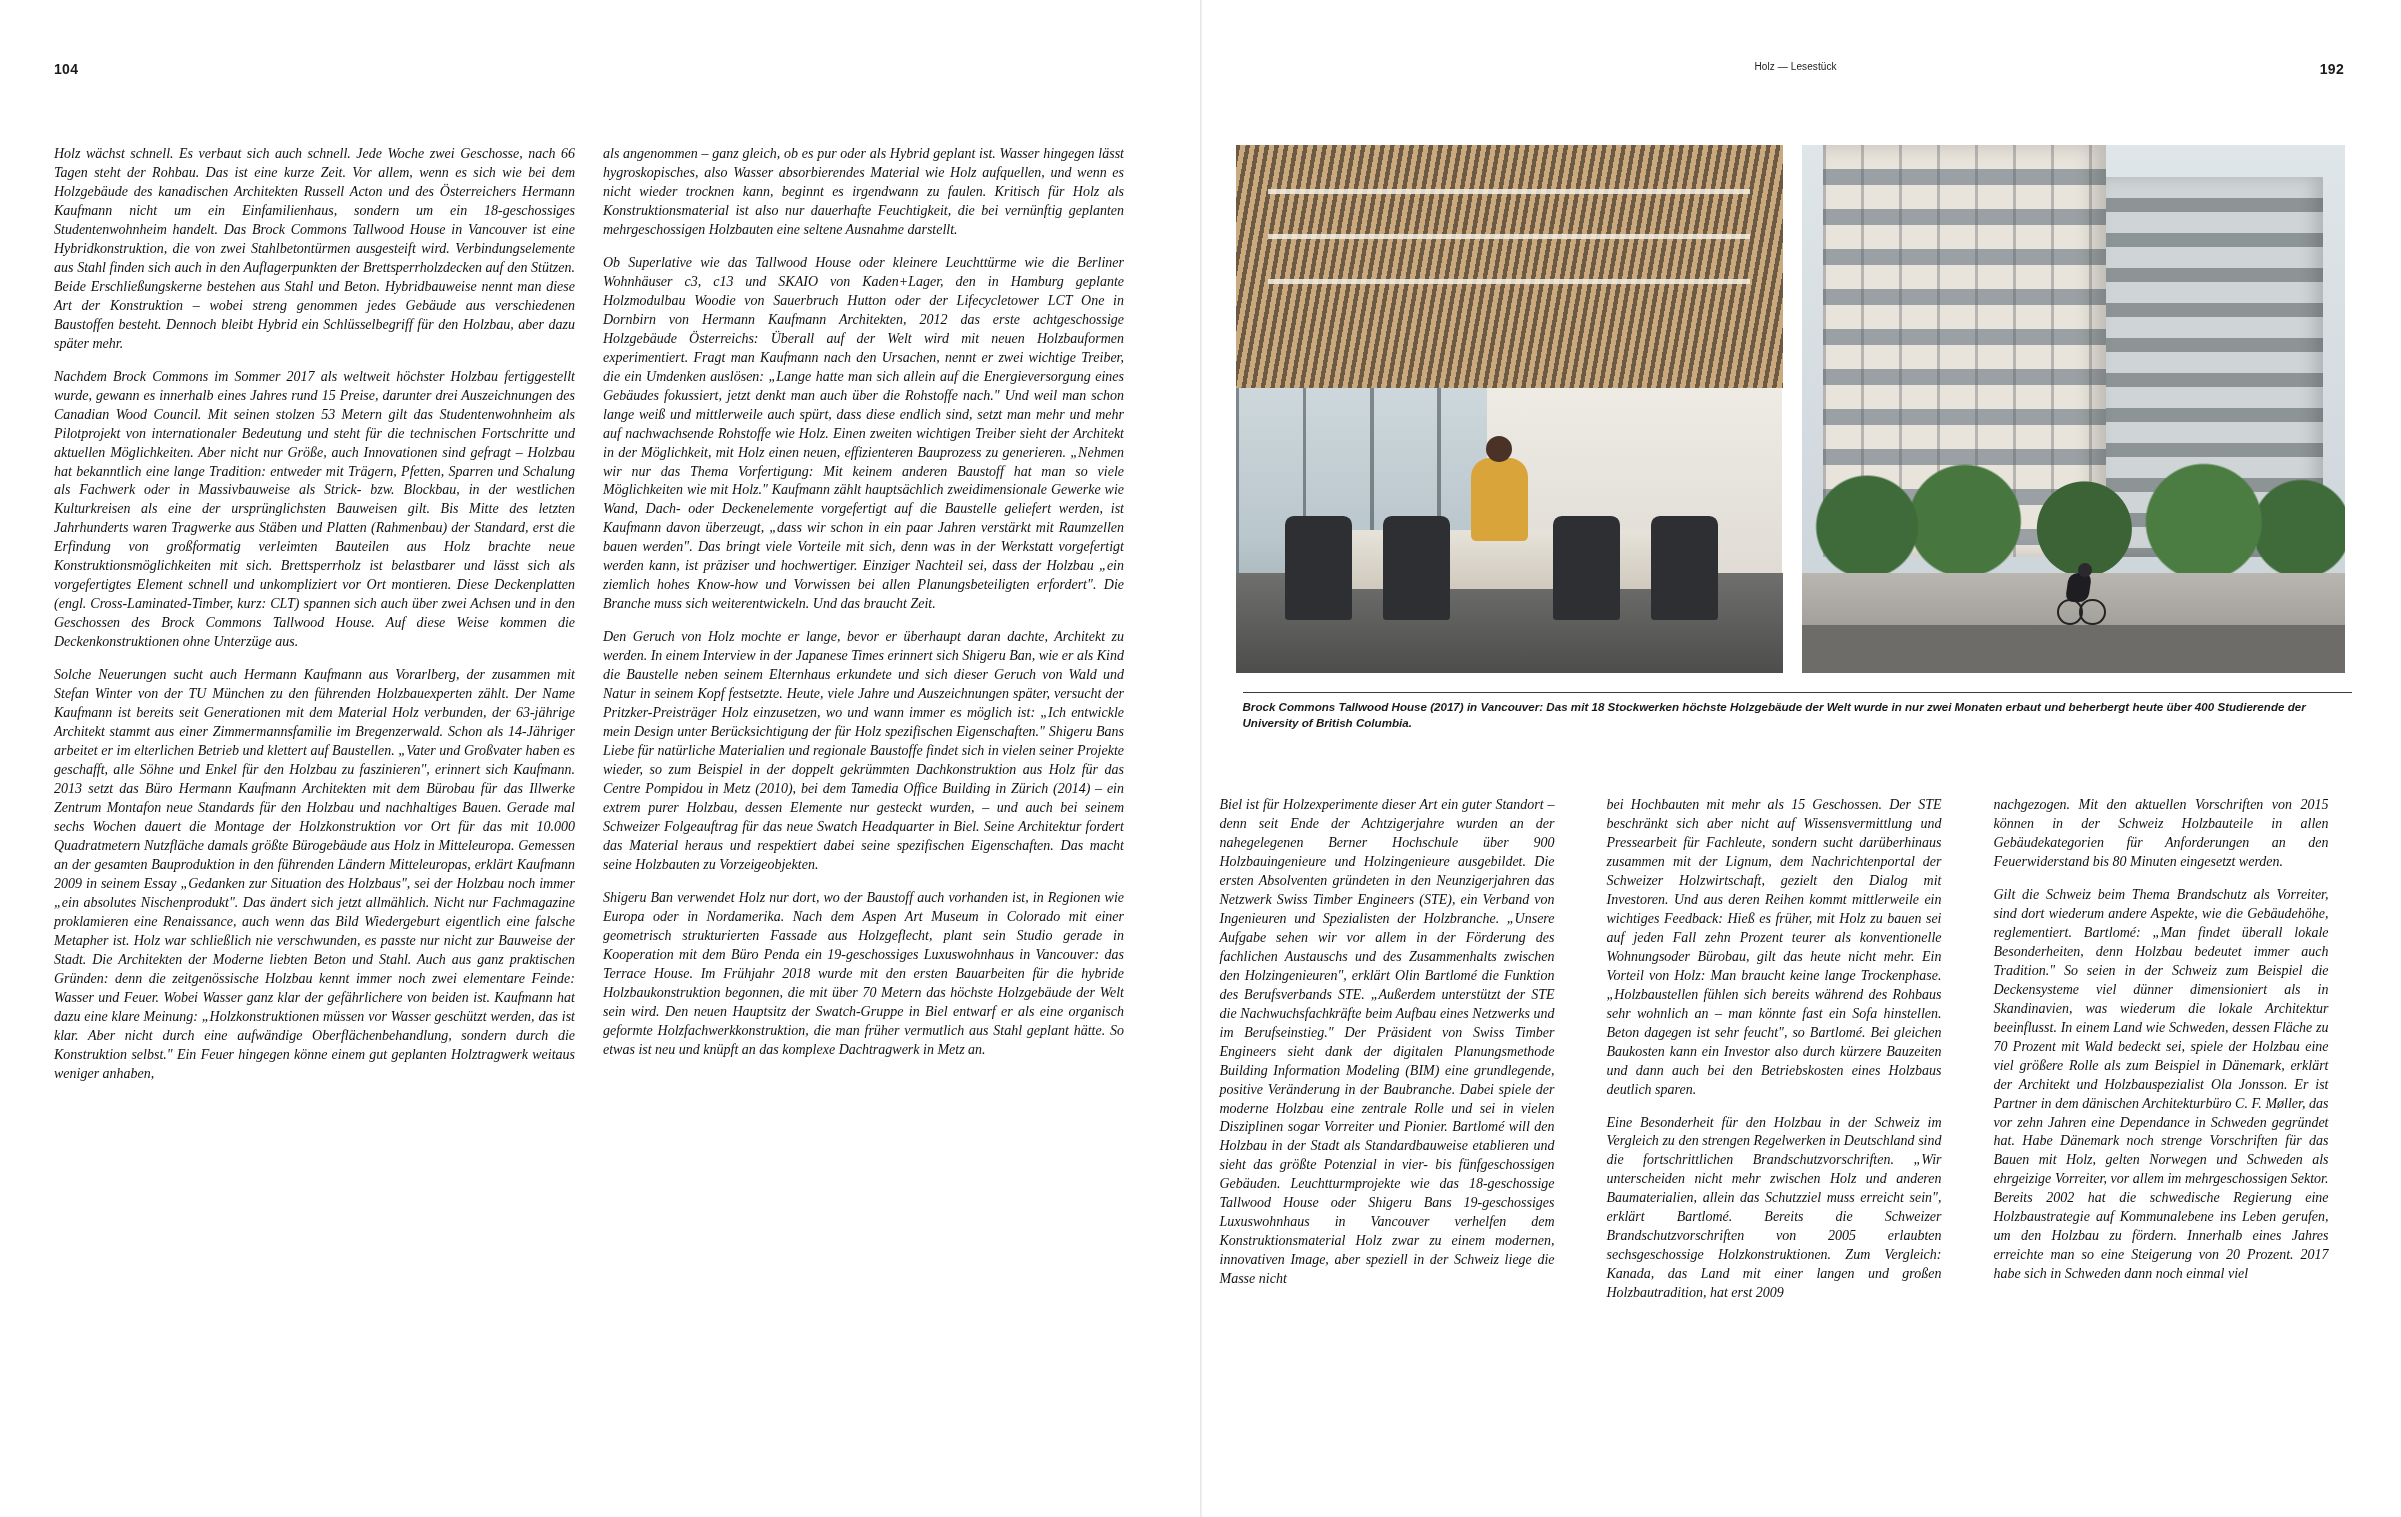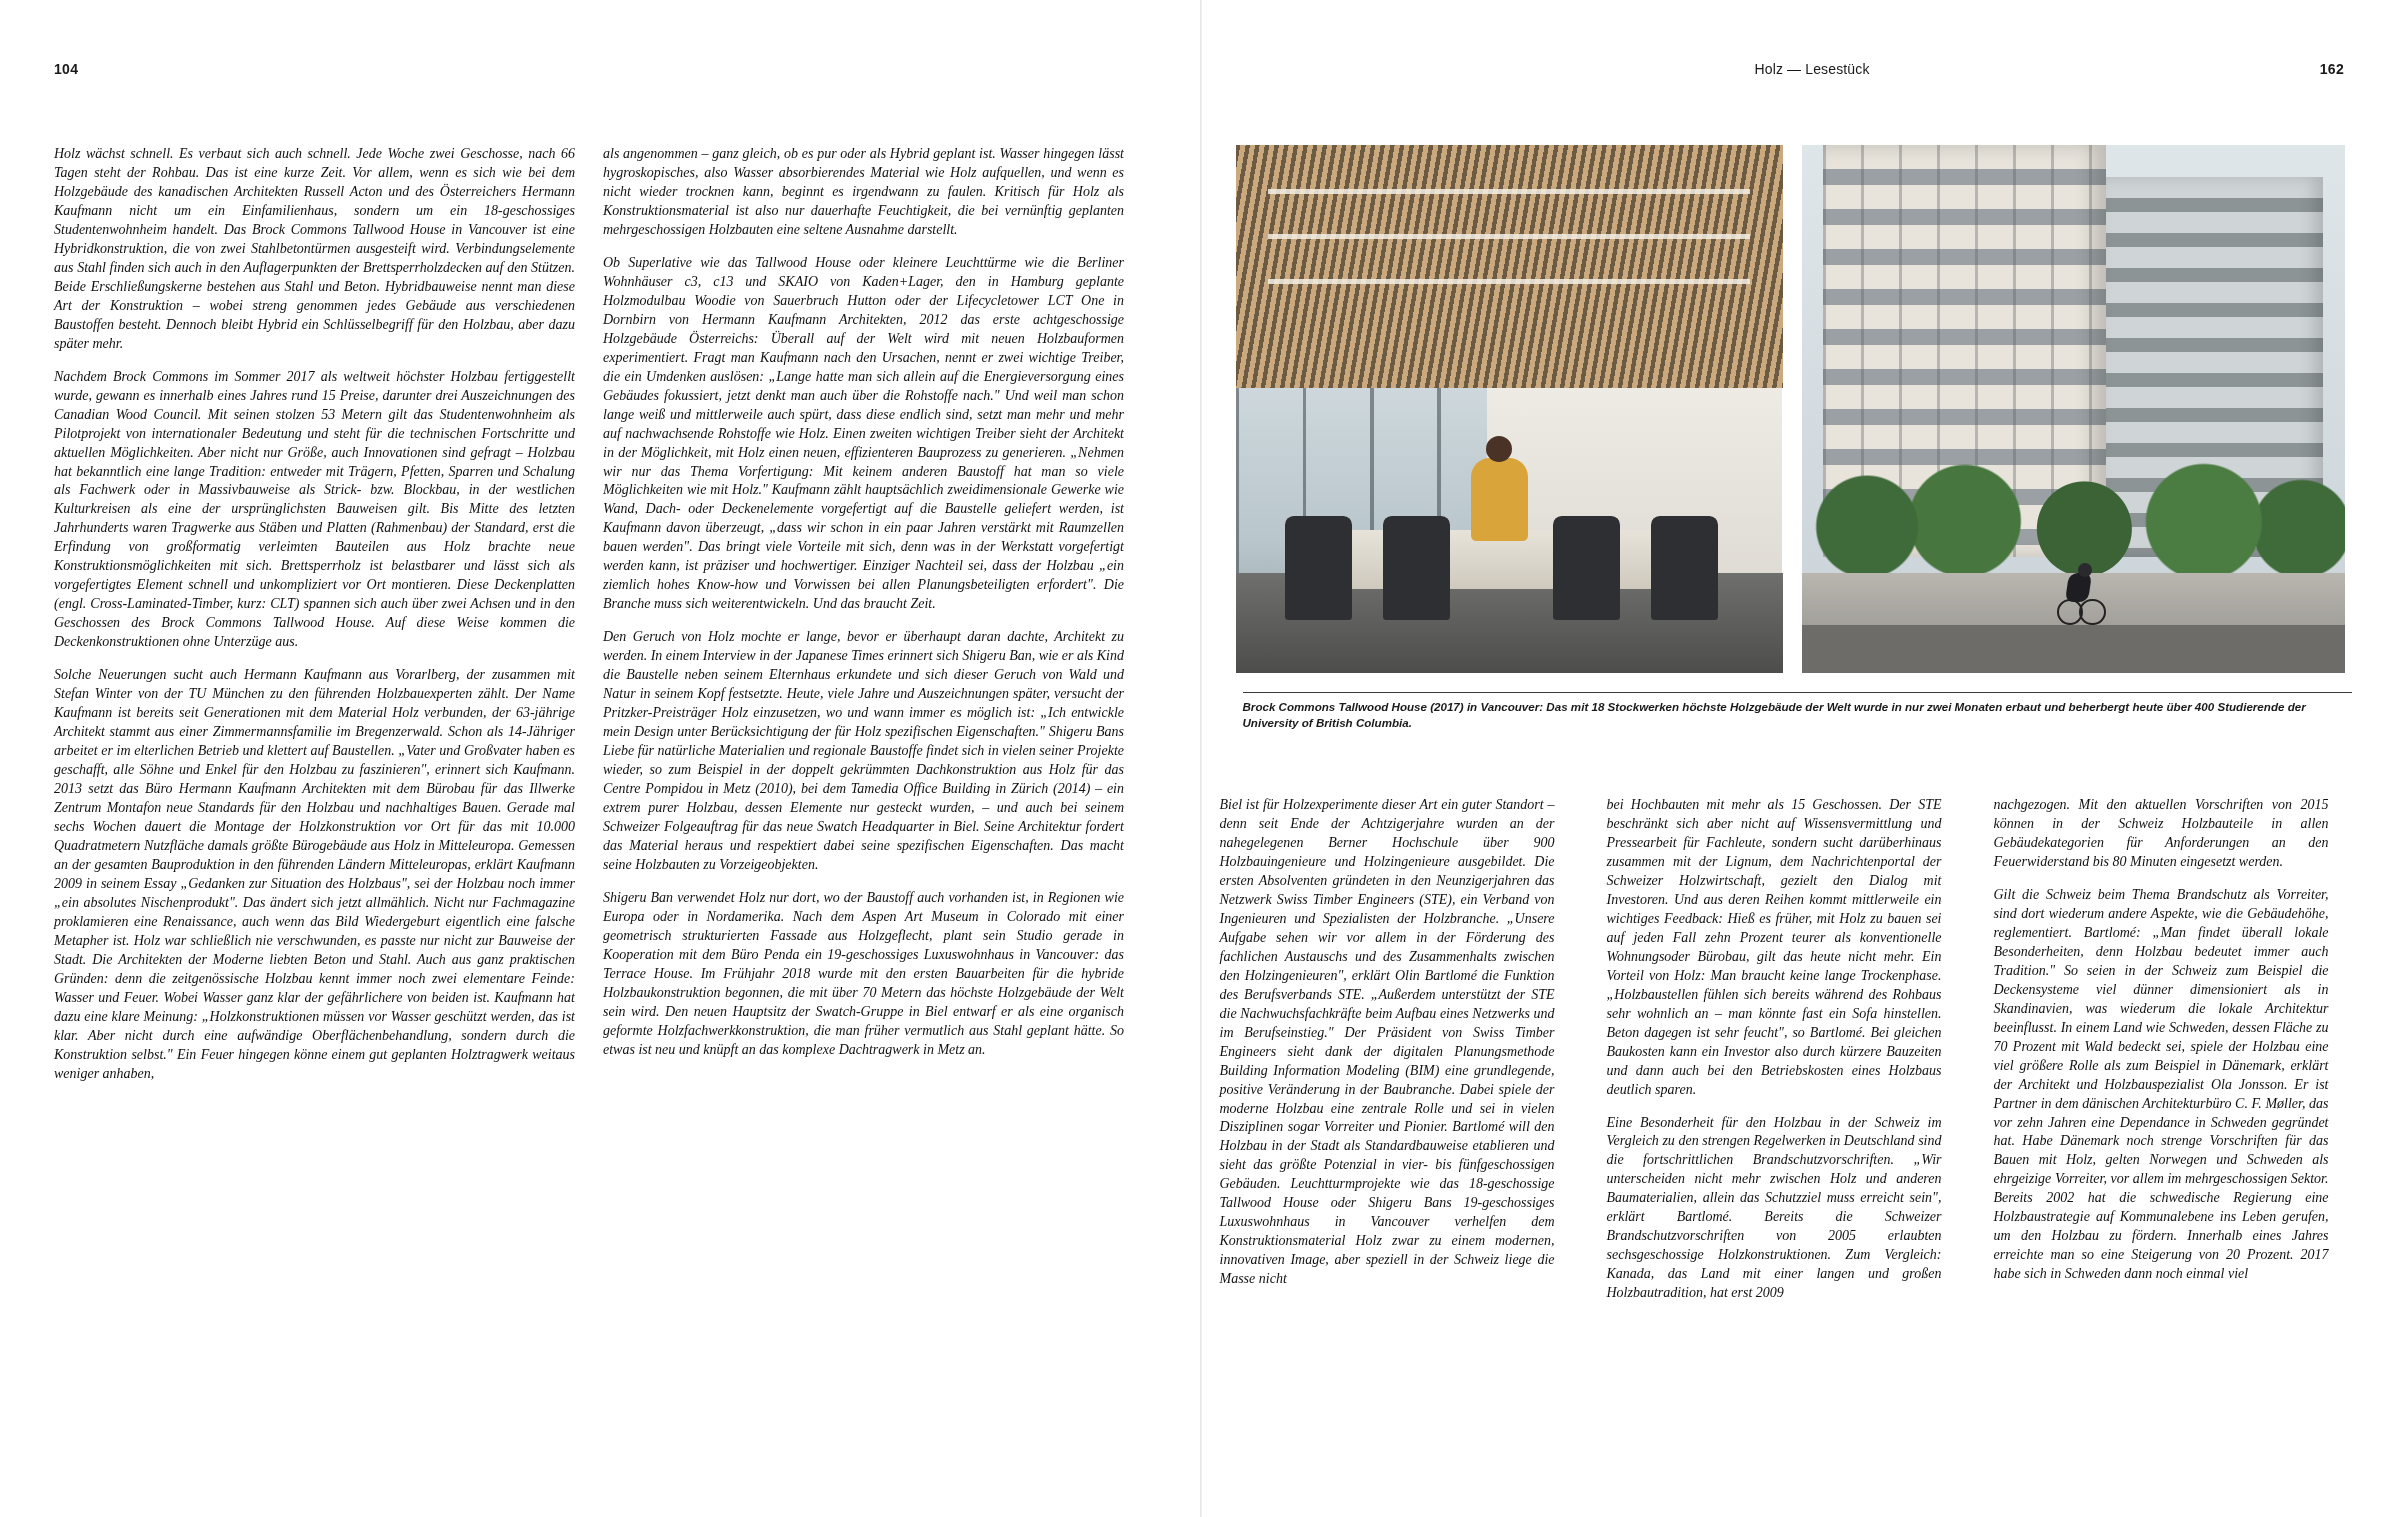--- a/index.html
+++ b/index.html
@@ -40,21 +40,21 @@
     letter-spacing: 0.02em;
     color: #1a1a1a;
   }
   .folio-left  { left: 54px; }
   .folio-right { right: 57px; }
   .runhead {
     position: absolute;
     top: 61px;
     left: 554px;
     font-family: "Liberation Sans", sans-serif;
-    font-size: 14px;
+    font-size: 10px;
     color: #1a1a1a;
     letter-spacing: 0.01em;
   }
 
   
   .colwrap {
     position: absolute;
     display: flex;
   }
   .col {
@@ -257,21 +257,21 @@
       </div>
 
     </div>
   </div>
 
   <div class="gutter-shadow"></div>
 
   <div class="page page-right">
 
     <div class="runhead">Holz — Lesestück</div>
-    <div class="folio folio-right">162</div>
+    <div class="folio folio-right">192</div>
 
     <div class="img-row">
 
       <div class="photo photo-a">
         <div class="pa-window"></div>
         <div class="pa-wall"></div>
         <div class="pa-floor"></div>
         <div class="pa-table"></div>
         <div class="pa-chair pa-c1"></div>
         <div class="pa-chair pa-c2"></div>

